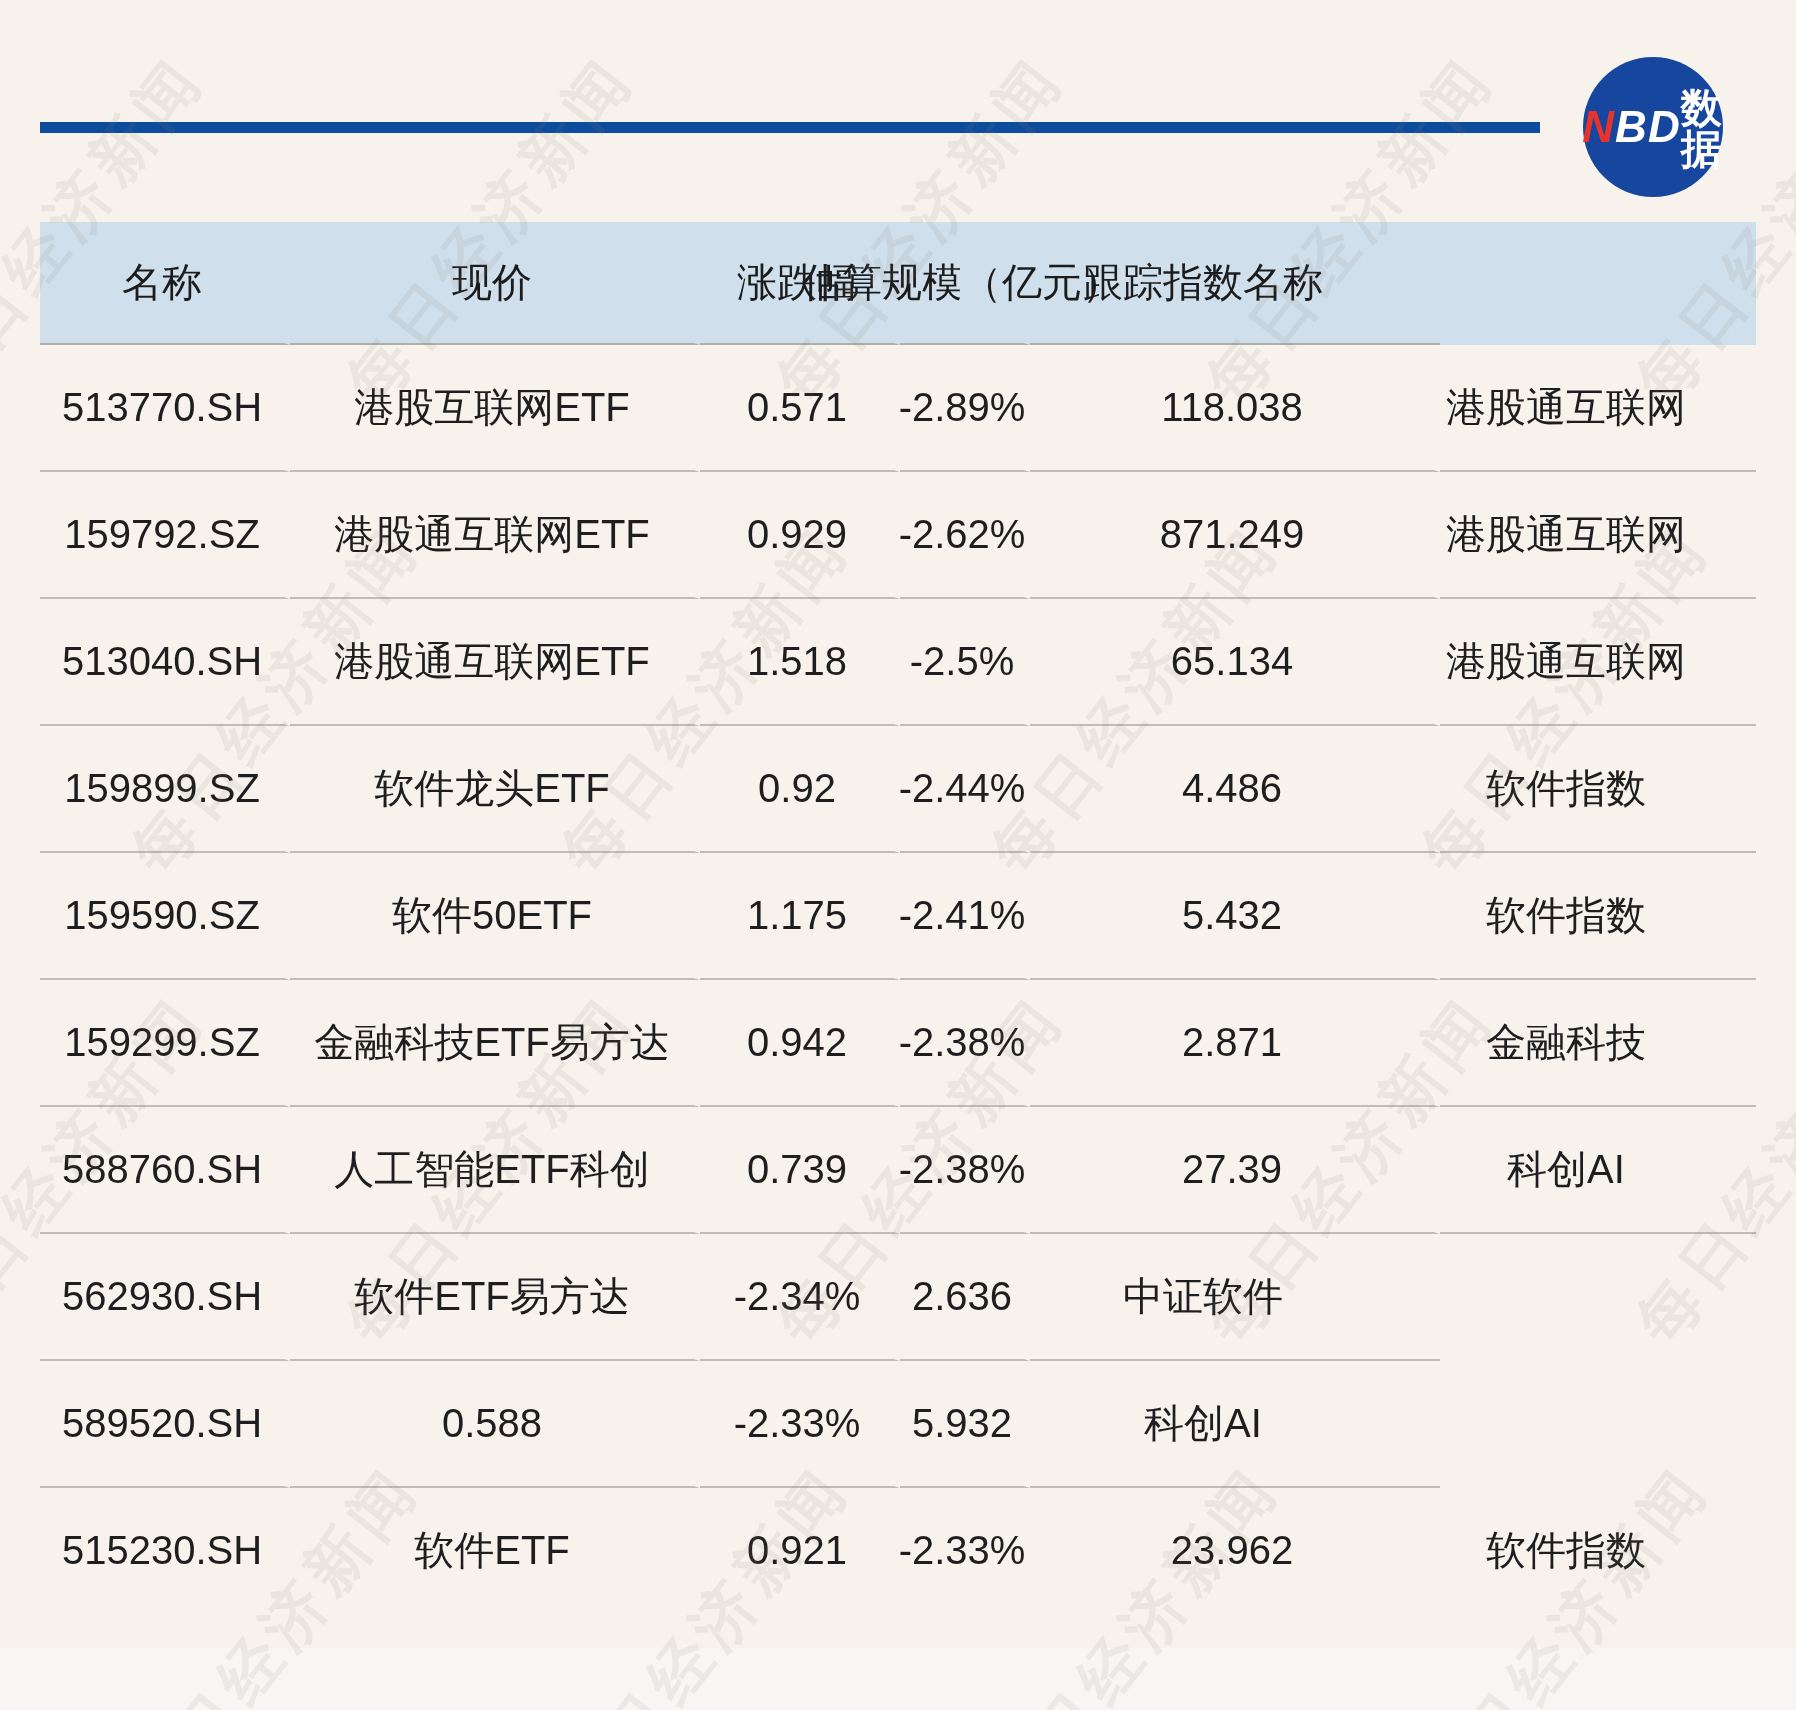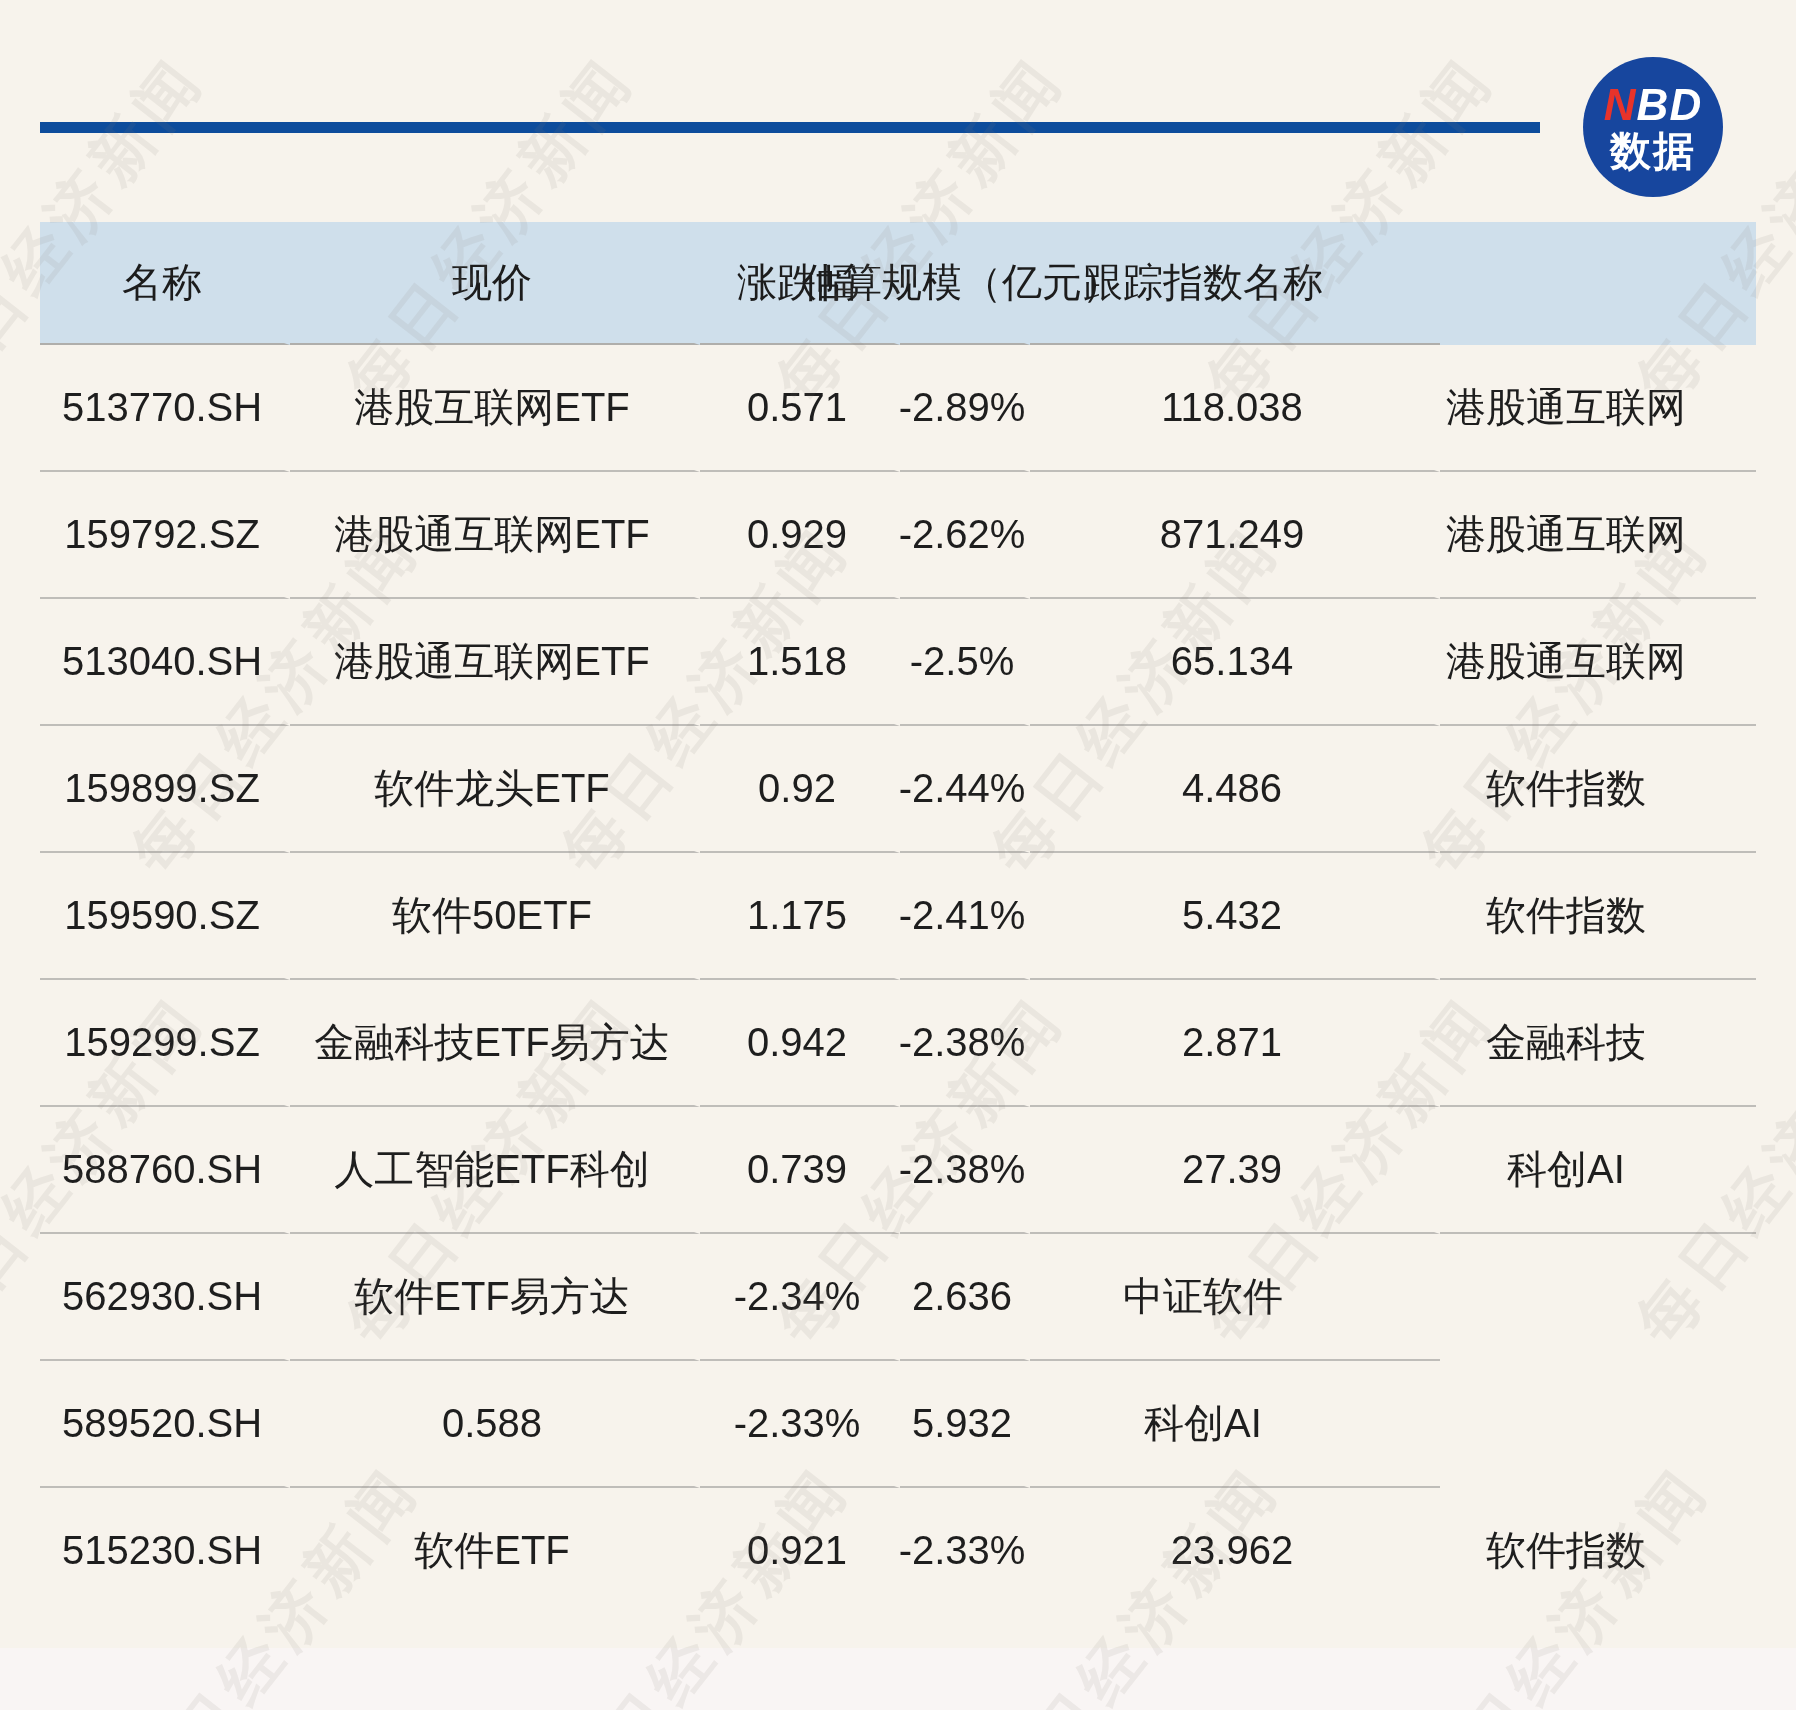--- a/index.html
+++ b/index.html
@@ -20,21 +20,21 @@
     color:rgba(138,130,116,0.11);
     transform:translate(-50%,-50%) rotate(-52deg);
     white-space:nowrap;
   }
 
   
   .top-rule{position:absolute;left:40px;top:122px;width:1500px;height:11px;background:#0D4C9C;}
   .logo{
     position:absolute;left:1583px;top:57px;width:140px;height:140px;
     background:#17469E;border-radius:50%;
-    display:flex;flex-direction:column;align-items:center;justify-content:center;
+    display:flex;flex-direction:row;align-items:center;justify-content:center;
     z-index:4;
   }
   .logo-nbd{font-size:44px;font-weight:800;color:#FFFFFF;line-height:1.0;letter-spacing:1px;font-style:italic;}
   .logo-nbd .n{color:#E8332A;}
   .logo-sub{font-size:41px;font-weight:700;color:#FFFFFF;line-height:1.0;margin-top:4px;letter-spacing:2px;font-family:Liberation Serif, serif;}
 
   
   .table{position:absolute;left:40px;top:222px;width:1716px;z-index:2;}
   .grid-row{
     display:grid;

